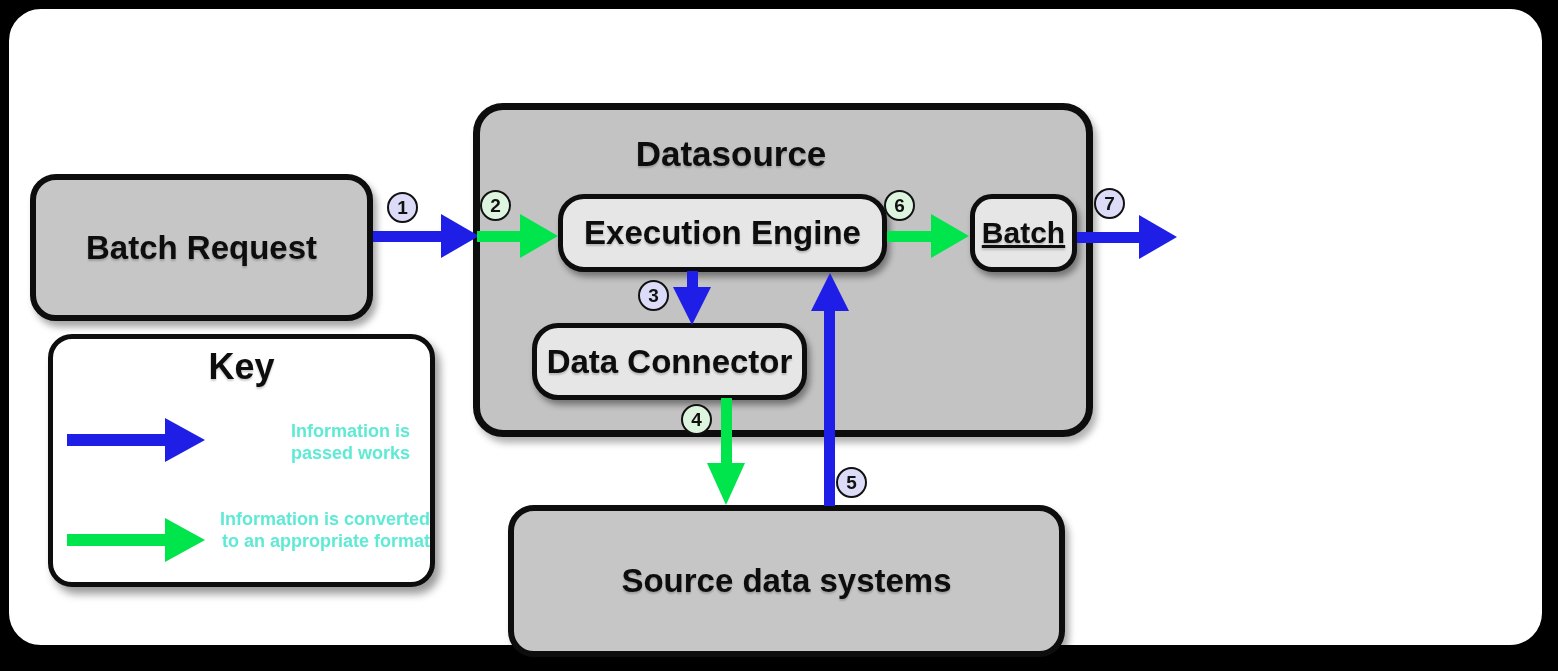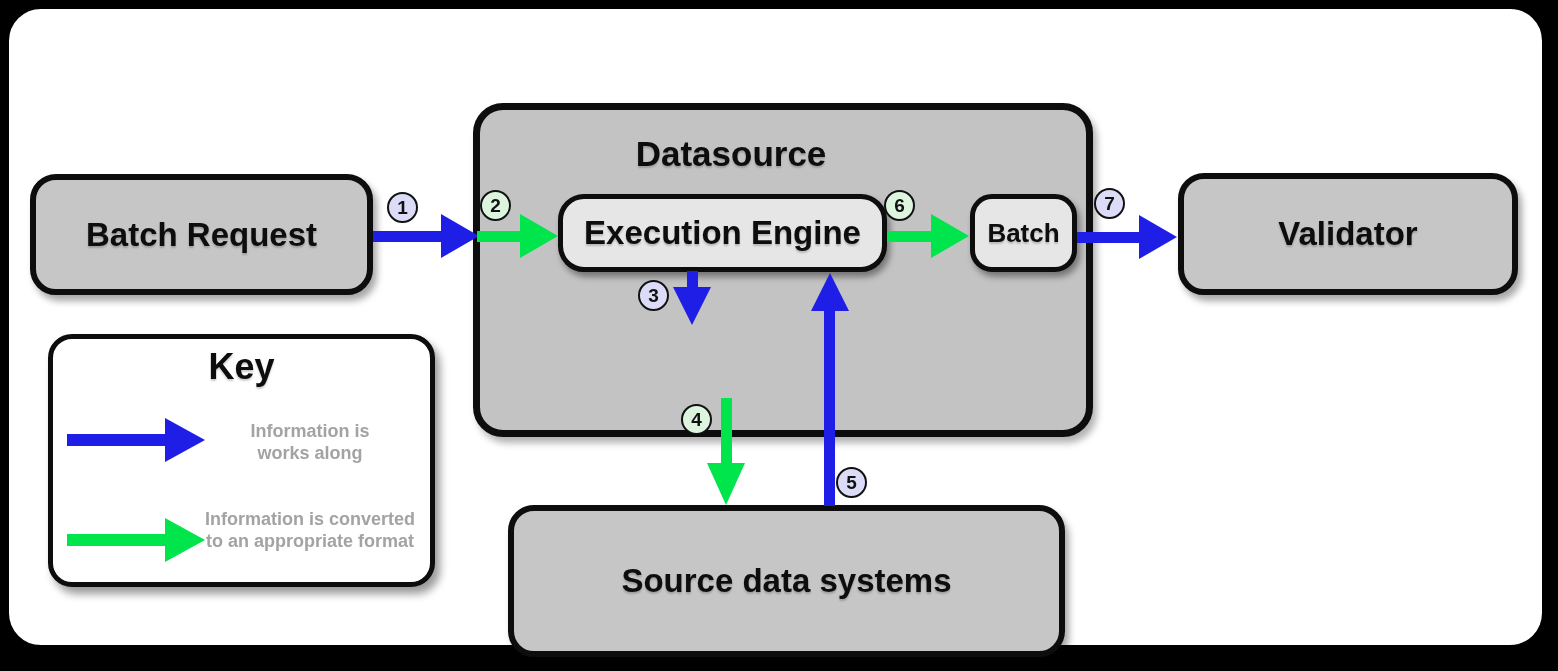--- a/index.html
+++ b/index.html
@@ -59,49 +59,49 @@
   .key-box{
     position:absolute;left:48px;top:334px;width:387px;height:253px;box-sizing:border-box;
     background:#fff;border:5px solid #0d0d0d;border-radius:24px;
     box-shadow:5px 7px 8px rgba(0,0,0,0.4);
   }
   .key-title{
     position:absolute;left:48px;top:346px;width:387px;text-align:center;
     font-size:36px;font-weight:bold;color:#0d0d0d;text-shadow:0 2px 2px rgba(0,0,0,0.2);
   }
   .key-text{
-    position:absolute;text-align:center;font-weight:bold;font-size:18px;line-height:1.23;color:#a3a3a3;
+    position:absolute;text-align:right;font-weight:bold;font-size:18px;line-height:1.23;color:#5eead4;
   }
 </style>
 </head>
 <body>
 
 <div class="stage">
   <div class="card"></div>
 
 
-  <div class="node" style="left:30px;top:174px;width:343px;height:121px;">
+  <div class="node" style="left:30px;top:174px;width:343px;height:147px;">
     <span class="lbl">Batch Request</span>
   </div>
 
   <div class="container-box"></div>
   <div class="container-title">Datasource</div>
 
   <div class="node inner" style="left:558px;top:194px;width:329px;height:78px;text-align:center;">
     <span class="lbl">Execution Engine</span>
   </div>
 
+  <div class="node inner" style="left:532px;top:323px;width:275px;height:77px;">
+    <span class="lbl">Data Connector</span>
+  </div>
 
   <div class="node inner" style="left:970px;top:194px;width:107px;height:78px;border-radius:22px;">
-    <span class="lbl" style="font-size:26px;">Batch</span>
+    <span class="lbl" style="font-size:30px;text-decoration:underline;">Batch</span>
   </div>
 
-  <div class="node" style="left:1178px;top:173px;width:340px;height:122px;">
-    <span class="lbl">Validator</span>
-  </div>
 
   <div class="node" style="left:508px;top:505px;width:557px;height:152px;">
     <span class="lbl">Source data systems</span>
   </div>
 
   <div>
     <div class="shaft blue-bg" style="left:373px;top:231px;width:70px;height:11px;"></div>
     <div class="head head-right-blue" style="left:441px;top:214px;"></div>
   </div>
   <div class="badge badge-blue" style="left:387px;top:192px;">1</div>
@@ -143,21 +143,21 @@
   <div class="badge badge-blue" style="left:1094px;top:188px;">7</div>
 
   <div class="key-box"></div>
   <div class="key-title">Key</div>
 
   <div>
     <div class="shaft blue-bg" style="left:67px;top:434px;width:100px;height:12px;"></div>
     <div class="head head-right-blue" style="left:165px;top:418px;border-left-width:40px;"></div>
     <div class="key-text" style="left:210px;top:420px;width:200px;">
       <div>Information is</div>
-      <div>works along</div>
+      <div>passed works</div>
     </div>
   </div>
 
   <div>
     <div class="shaft green-bg" style="left:67px;top:534px;width:100px;height:12px;"></div>
     <div class="head head-right-green" style="left:165px;top:518px;border-left-width:40px;"></div>
     <div class="key-text" style="left:190px;top:508px;width:240px;">
       <div>Information is converted</div>
       <div>to an appropriate format</div>
     </div>

